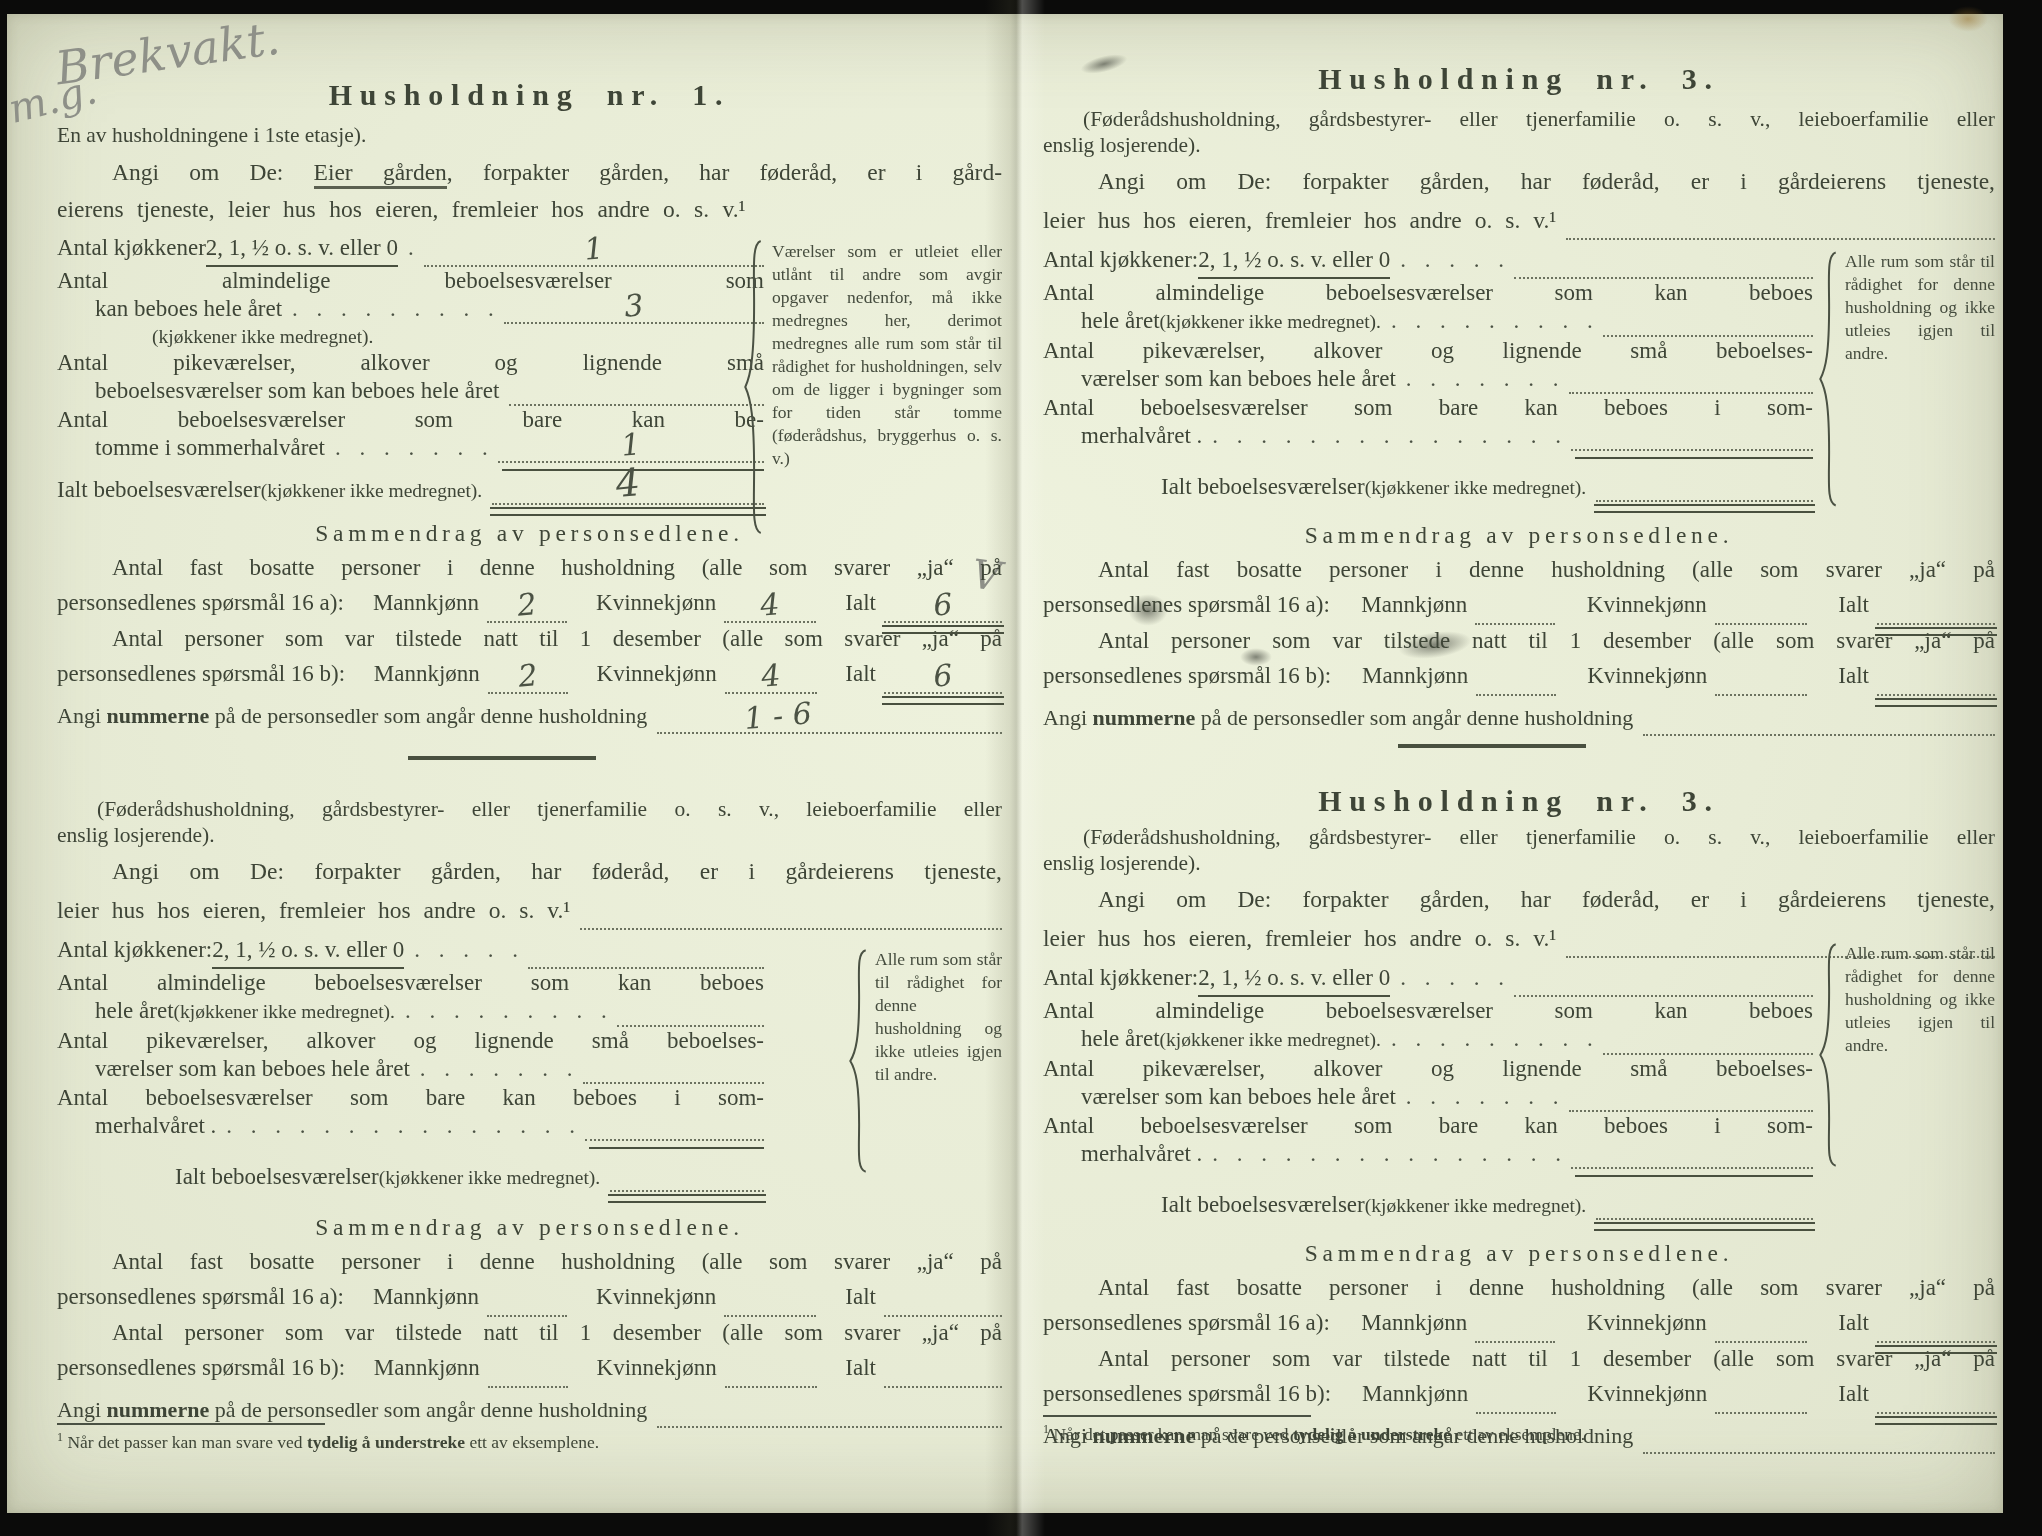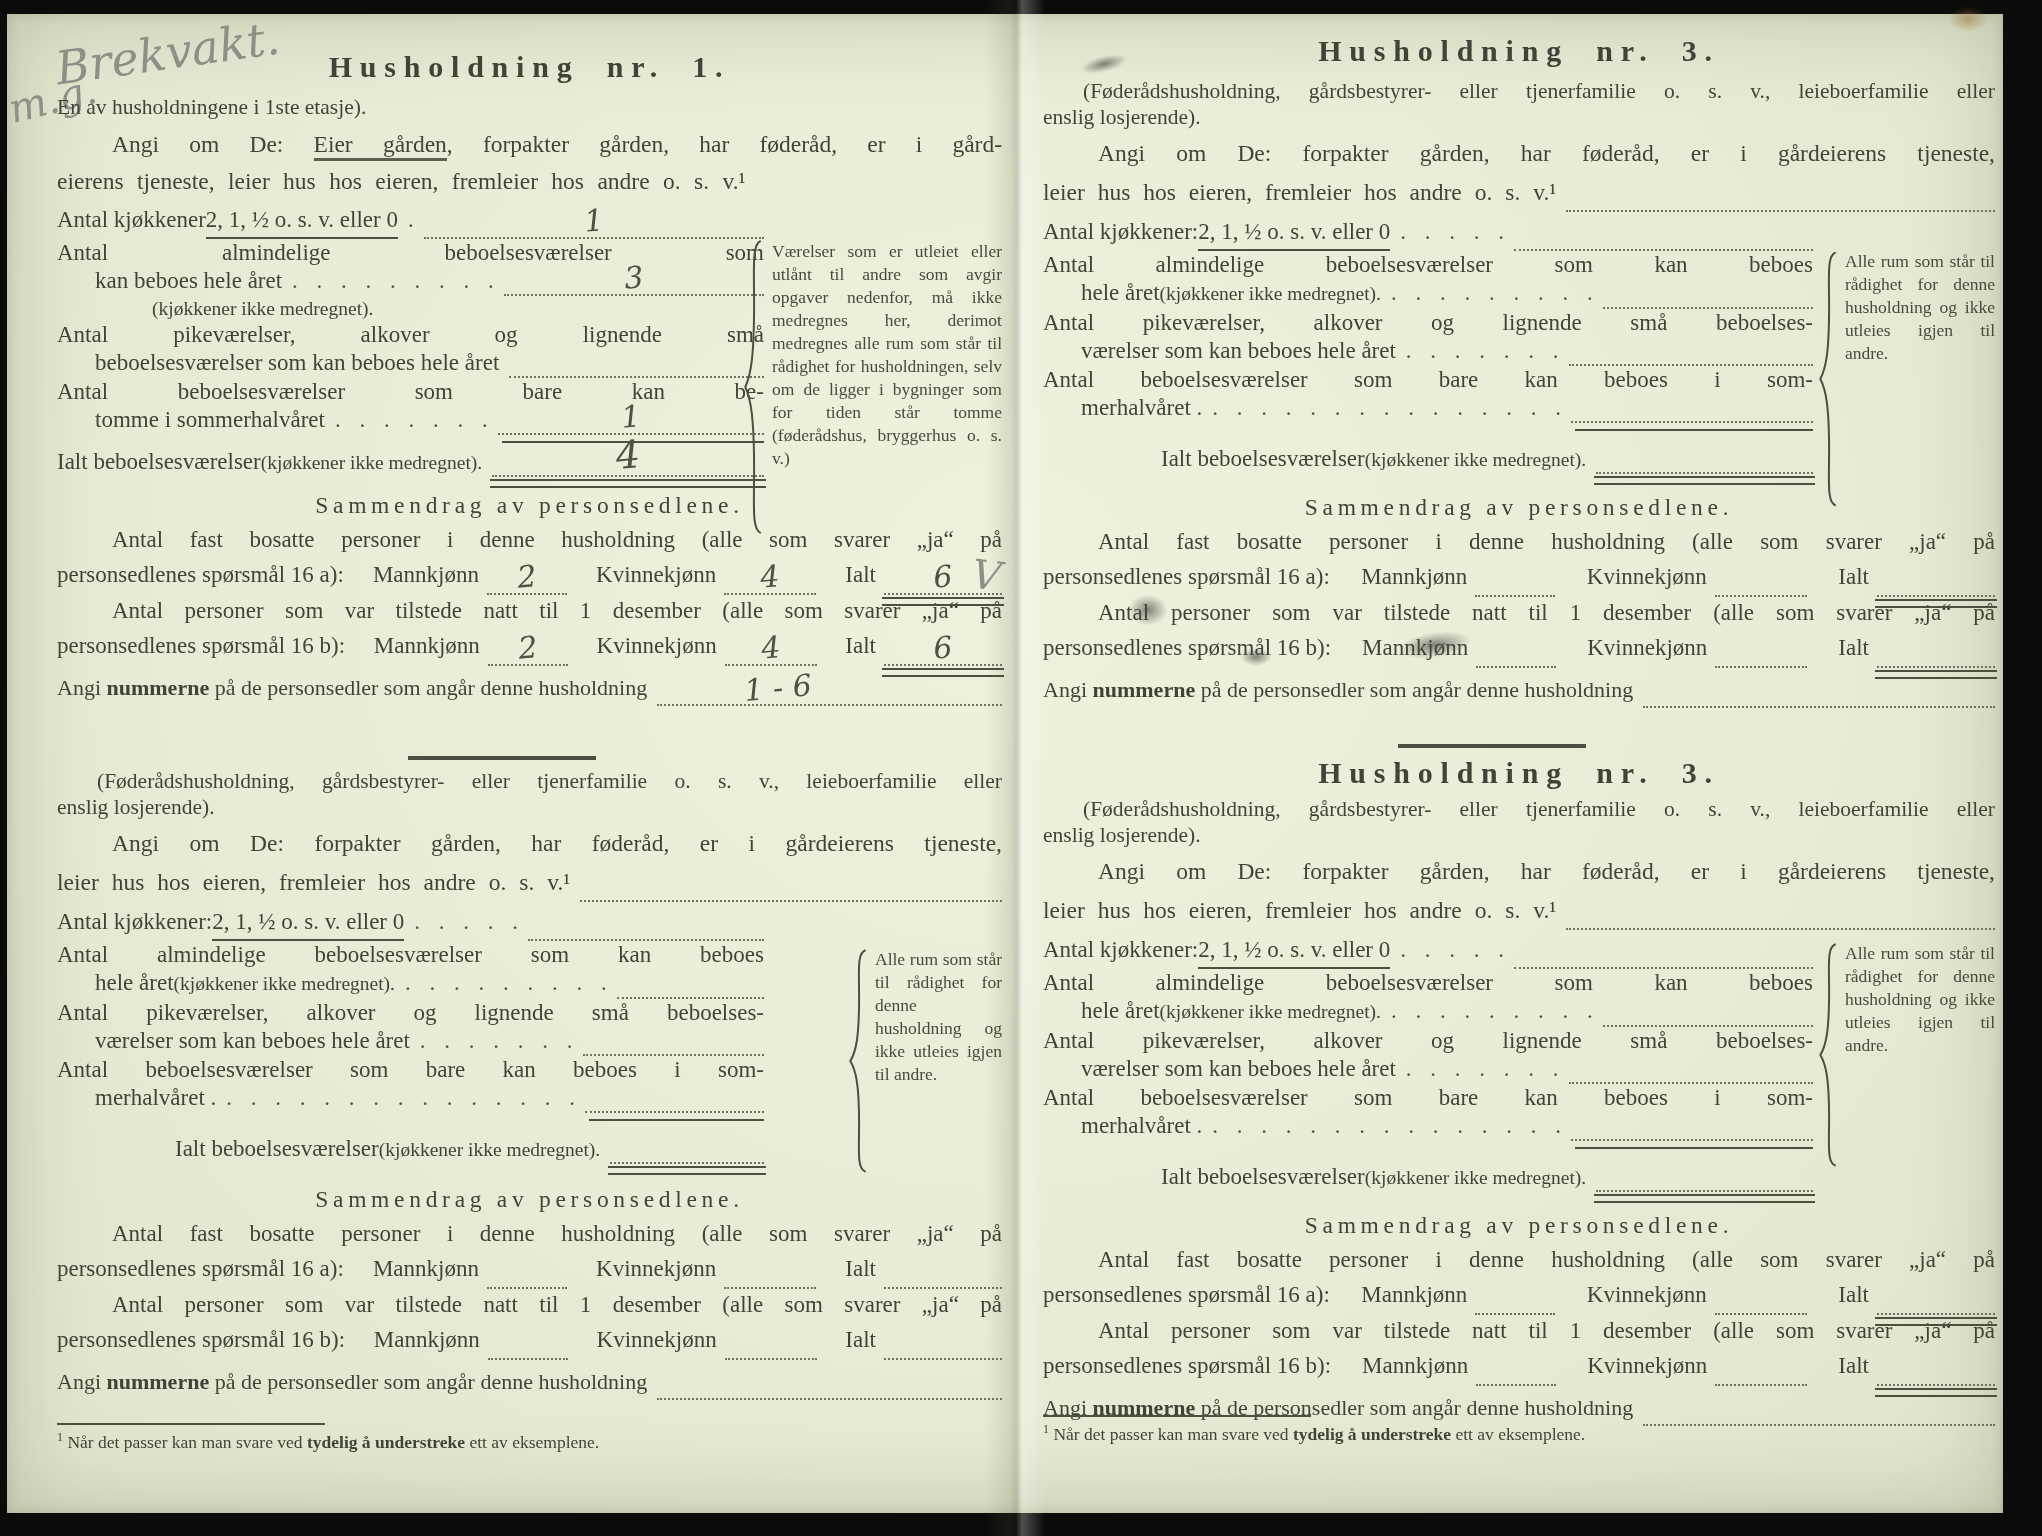--- a/index.html
+++ b/index.html
@@ -4,21 +4,21 @@
 <style>
   html,body{margin:0;padding:0;background:#0b0b0a;}
   #canvas{position:relative;width:2042px;height:1536px;overflow:hidden;background:#0b0b0a;
           font-family:"Liberation Serif","DejaVu Serif",serif;color:#3e4537;}
   #paper{position:absolute;left:7px;top:14px;right:39px;bottom:23px;
          background:radial-gradient(ellipse at 50% 38%, #eef2dd 0%, #e8ecd6 55%, #e0e4cd 100%);
          box-shadow:inset 0 0 90px rgba(95,95,60,.28), inset 0 0 12px rgba(80,80,50,.18);}
   #gutter{position:absolute;left:985px;top:0;width:60px;height:100%;pointer-events:none;
           background:linear-gradient(90deg, rgba(100,100,70,0) 0%, rgba(100,100,70,.16) 42%,
           rgba(60,60,40,.22) 52%, rgba(255,255,250,.28) 62%, rgba(100,100,70,0) 100%);}
-  .hh{position:absolute;color:#3e4537;}
+  .hh{position:absolute;color:#3e4537;margin-top:28px;}
   .title{text-align:center;font-weight:700;font-size:30px;letter-spacing:.26em;word-spacing:.4em;margin-bottom:10px;white-space:nowrap;}
   .intro{font-size:21.5px;line-height:26px;}
   .spread{text-align:justify;text-align-last:justify;}
   .ti70{text-indent:70px;} .ti40{text-indent:40px;} .ti55{text-indent:55px;}
   .aline{font-size:23.5px;line-height:37px;}
   .qwrap{font-size:23px;line-height:28.5px;margin-top:6px;}
   .w707{width:707px;} .w770{width:770px;}
   .ql{display:flex;align-items:baseline;justify-content:center;}
   .qtext{white-space:nowrap;}
   .ind{padding-left:38px;}

